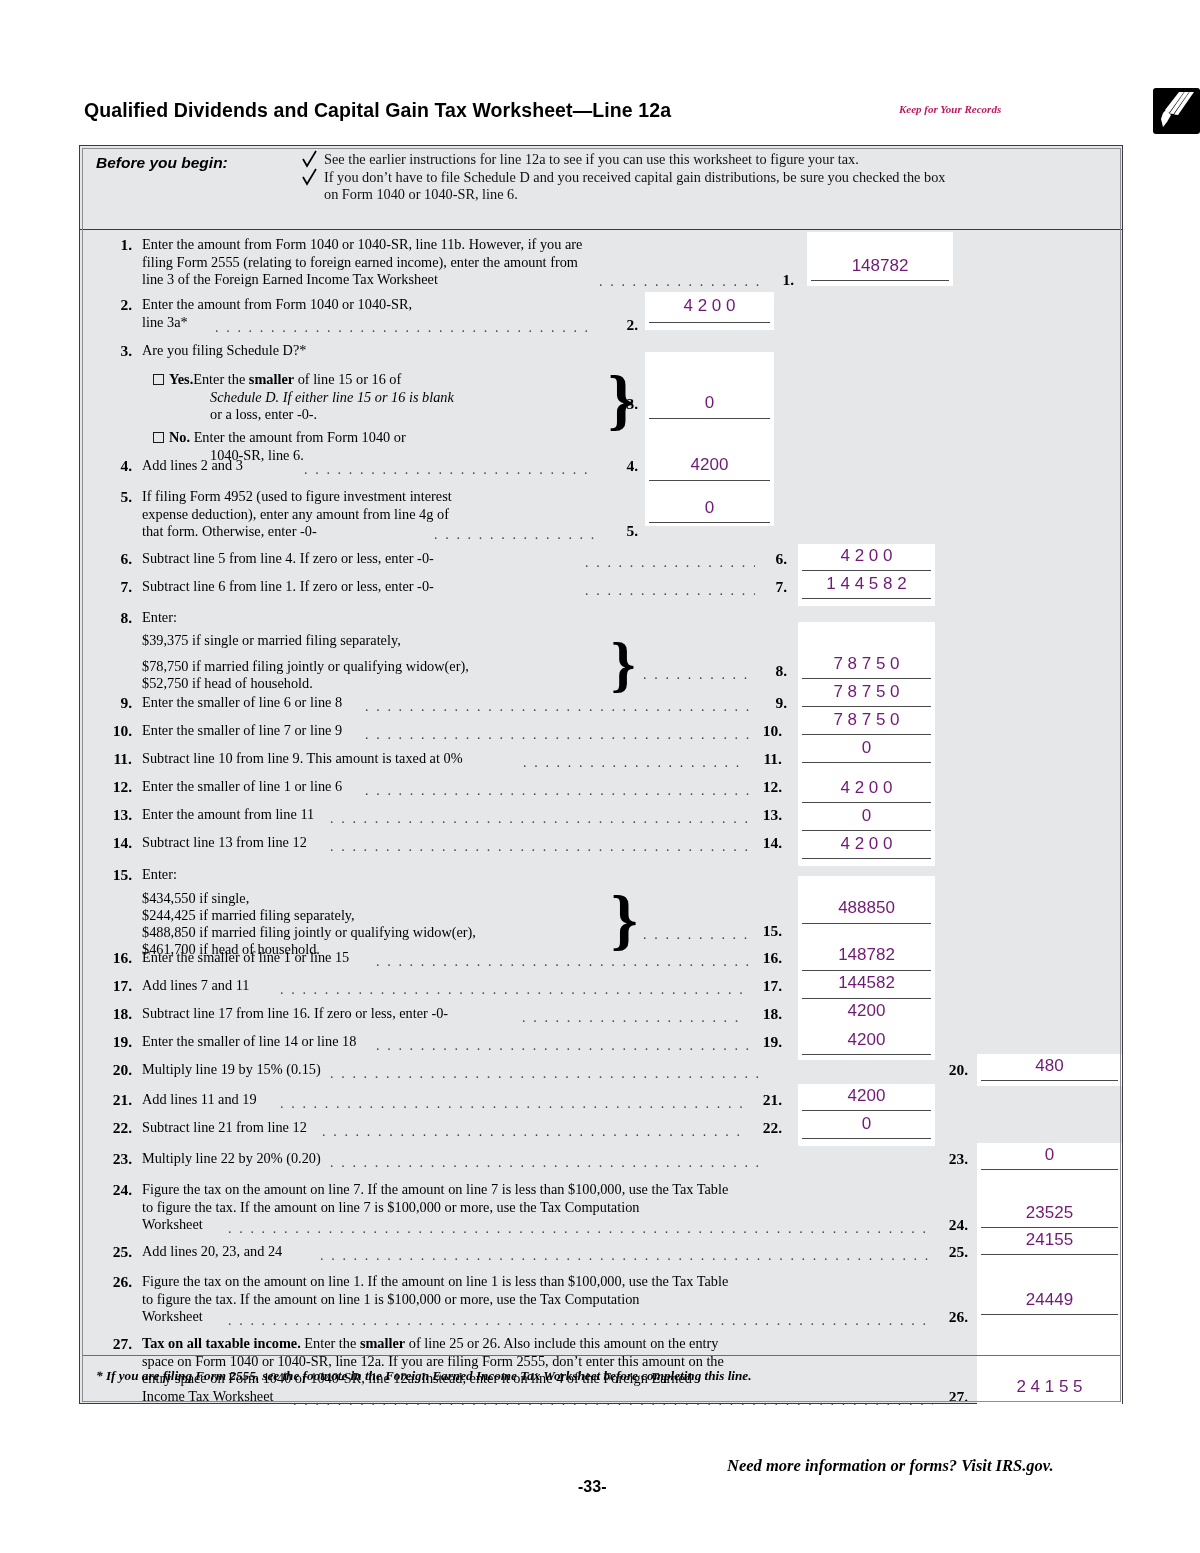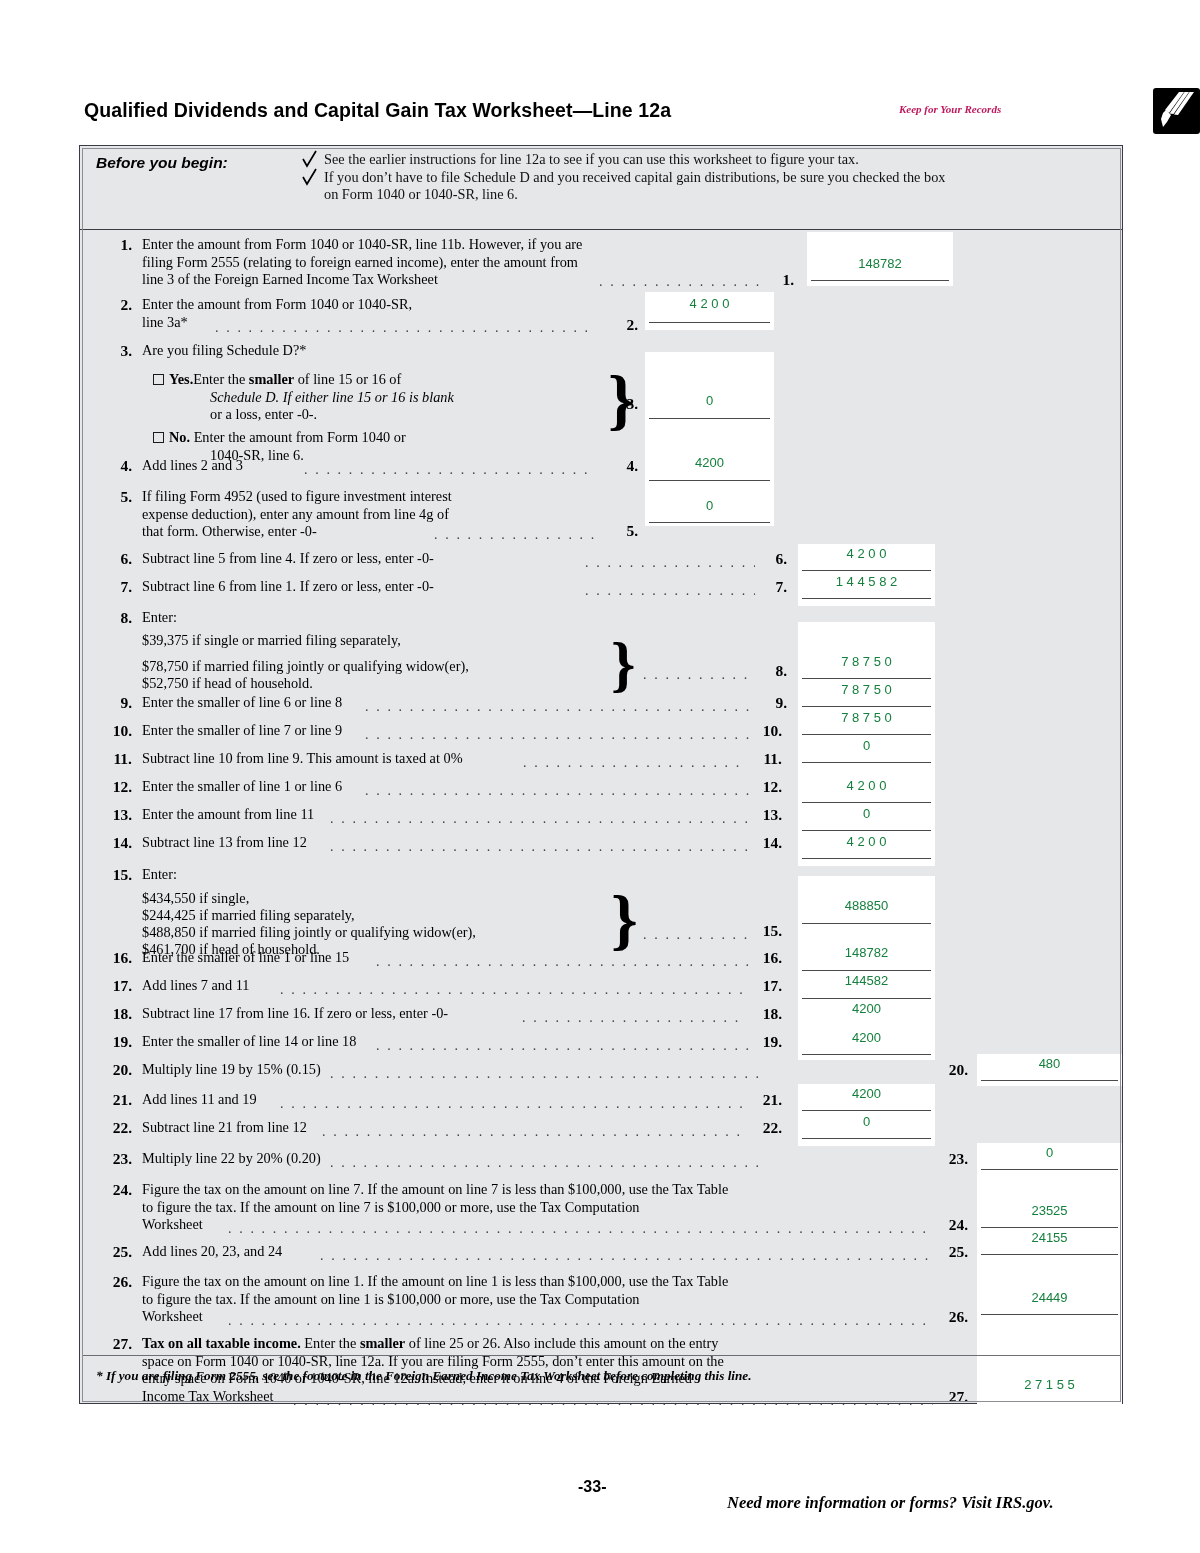--- a/index.html
+++ b/index.html
@@ -86,21 +86,21 @@
     font-family:"Liberation Serif", serif;font-weight:bold;font-size:15.5px;color:#000;
   }
 
   
   .cell{
     position:absolute;background:#ffffff;
   }
   .val{
     position:absolute;left:0;right:0;text-align:center;
     font-family:"Liberation Sans", sans-serif;
-    font-size:13px;color:#15803d;
+    font-size:17px;color:#701a75;
   }
   .rule{
     position:absolute;height:0;border-bottom:1.9px solid #4a4a4a;
   }
 
   
   .brace{
     position:absolute;font-family:"Liberation Serif", serif;
     color:#000;line-height:1;font-weight:bold;
   }
@@ -120,21 +120,21 @@
     position:absolute;left:1.5px;right:1.5px;top:1209px;height:0;
     border-top:1.3px solid #6d6d78;
   }
 
   
   .pgnum{
     position:absolute;left:578px;top:1478px;
     font-family:"Liberation Sans", sans-serif;font-weight:bold;font-size:16px;color:#000;
   }
   .pgnote{
-    position:absolute;left:727px;top:1493px;
+    position:absolute;left:727px;top:1456px;
     font-style:italic;font-weight:bold;font-size:16.5px;color:#000;white-space:nowrap;
   }
 </style>
 </head>
 <body>
 
 <div class="page">
 
   <div class="hdr">
     <div class="hdr-title">Qualified Dividends and Capital Gain Tax Worksheet—Line 12a</div>
@@ -411,21 +411,21 @@
 
         <div class="val" style="top:60px;">23525</div>
         <div class="rule" style="left:4px;width:137px;top:84px;"></div>
 
         <div class="val" style="top:87px;">24155</div>
         <div class="rule" style="left:4px;width:137px;top:111px;"></div>
 
         <div class="val" style="top:147px;">24449</div>
         <div class="rule" style="left:4px;width:137px;top:171px;"></div>
 
-        <div class="val" style="top:234px;">2 7 1 5 5</div>
+        <div class="val" style="top:234px;">2 4 1 5 5</div>
         <div class="rule" style="left:4px;width:137px;top:258px;"></div>
       </div>
 
       <div class="num" style="top:951px;">24.</div>
       <div class="txt" style="top:951px;width:840px;">
         <div>Figure the tax on the amount on line 7. If the amount on line 7 is less than $100,000, use the Tax Table</div>
         <div>to figure the tax. If the amount on line 7 is $100,000 or more, use the Tax Computation</div>
         <div>Worksheet</div>
       </div>
       <div class="dots" style="left:148px;top:991px;width:704px;">. . . . . . . . . . . . . . . . . . . . . . . . . . . . . . . . . . . . . . . . . . . . . . . . . . . . . . . . . . . . . . . . . . . . . . .</div>

